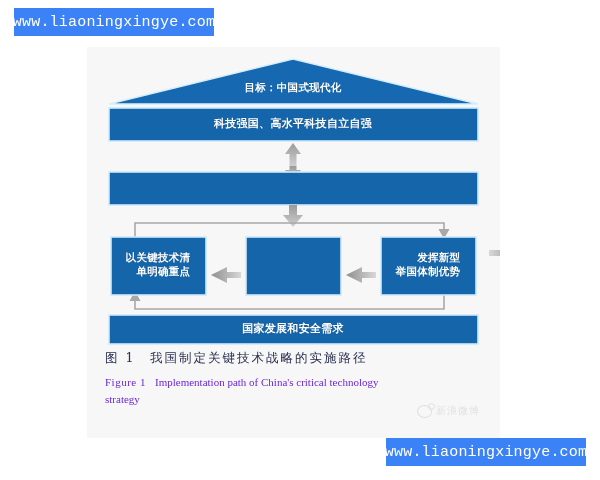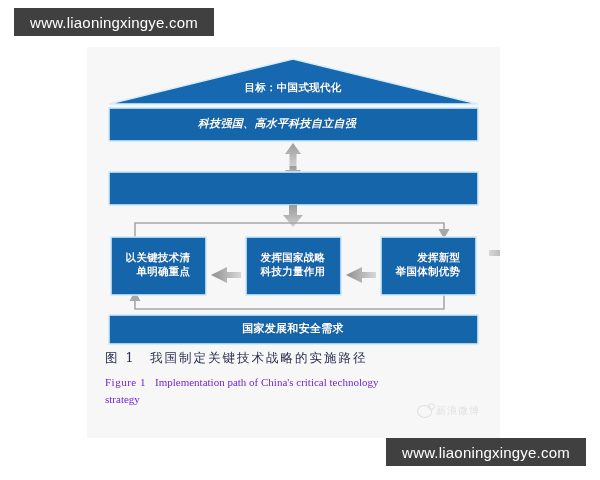--- a/index.html
+++ b/index.html
@@ -51,21 +51,21 @@
     white-space: pre-line;
     display: flex;
     align-items: center;
     justify-content: center;
     text-shadow: 0 0 1px rgba(0,0,0,0.25);
   }
   .goal-label {
     left: 26px;  top: 33px;  width: 360px; height: 16px;
     font-size: 10.5px;
   }
-  .bar1-label { left: 12px; top: 64px;  width: 356px; height: 26px; font-style: italic; }
+  .bar1-label { left: 28px; top: 64px;  width: 356px; height: 26px; }
   .bar2-label { left: 28px; top: 128px; width: 356px; height: 26px; }
   .bar3-label { left: 28px; top: 270px; width: 356px; height: 24px; }
 
   .small-label {
     width: 86px;
     height: 50px;
     font-size: 10.5px;
     line-height: 1.35;
   }
   .sb1 { left: 28px;  top: 192px; }
@@ -122,23 +122,23 @@
     position: absolute;
     right: -4px; top: -3px;
     width: 5px; height: 5px;
     border: 1.4px solid #6a6a6a;
     border-radius: 50%;
   }
 
   
   .url-watermark {
     position: absolute;
-    background: #404040;
+    background: #3b82f6;
     color: #ffffff;
-    font-family: Liberation Sans, sans-serif;
+    font-family: Liberation Mono, monospace;
     font-size: 15px;
     letter-spacing: 0.2px;
     display: flex;
     align-items: center;
     justify-content: center;
   }
   #watermark-top {
     left: 14px;  top: 8px;
     width: 200px; height: 28px;
   }
@@ -228,22 +228,20 @@
     </svg>
 
     <div class="box-label goal-label">目标：中国式现代化</div>
 
     <div class="box-label bar1-label">科技强国、高水平科技自立自强</div>
 
 
     <div class="box-label small-label sb1">以关键技术清
 单明确重点</div>
 
-    <div class="box-label small-label sb2">发挥国家战略
-科技力量作用</div>
 
     <div class="box-label bar3-label">国家发展和安全需求</div>
 
     <div class="box-label small-label sb3">发挥新型
 举国体制优势</div>
   </div>
 
   <div id="caption">
     <div class="cap-cn">图 1　我国制定关键技术战略的实施路径</div>
     <div class="cap-en">

